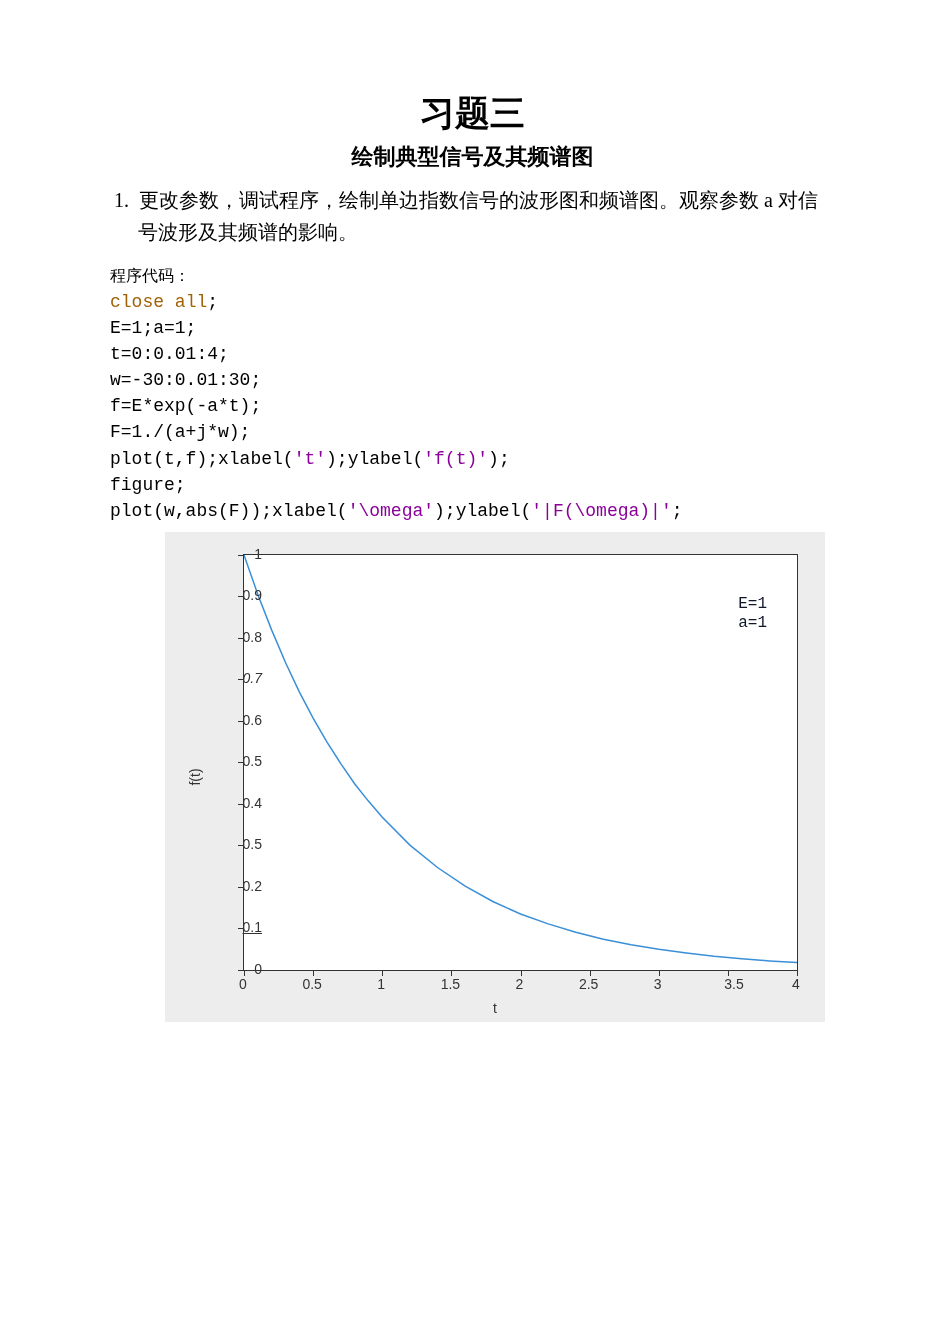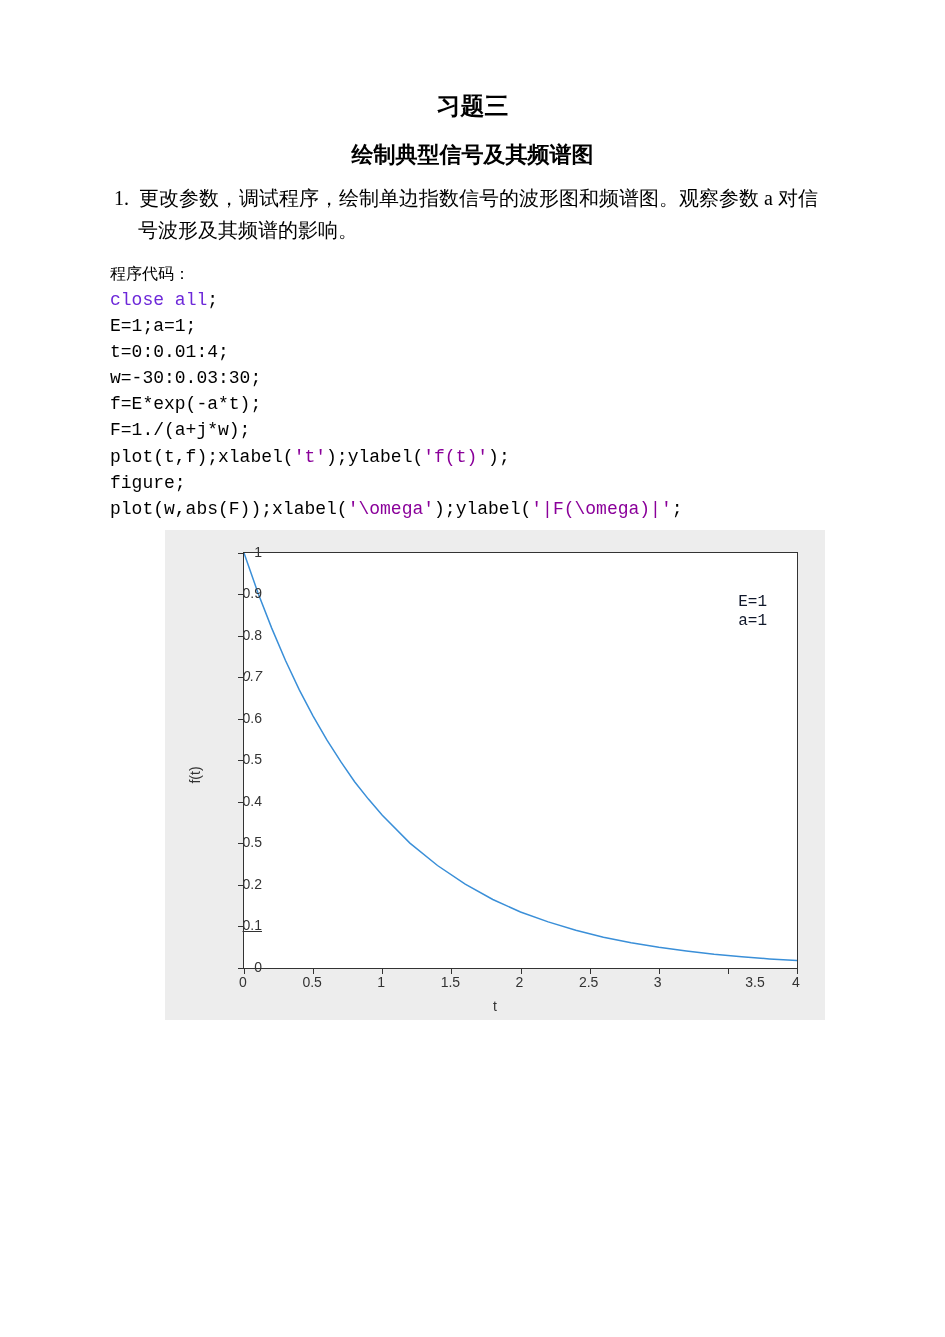--- a/index.html
+++ b/index.html
@@ -8,23 +8,23 @@
     height:1337px;
     background:#fff;
     font-family:"Microsoft YaHei","SimSun",serif;
     color:#000;
     padding:90px 110px 0 110px;
     box-sizing:border-box;
     position:relative;
   }
   .title{
     text-align:center;
-    font-size:24px;
+    font-size:35px;
     font-weight:bold;
-    margin:0 0 18px 0;
+    margin:0 0 5px 0;
   }
   .subtitle{
     text-align:center;
     font-size:22px;
     font-weight:bold;
     margin:0 0 12px 0;
   }
   .problem{
     font-size:20px;
     line-height:1.6;
@@ -36,21 +36,21 @@
     font-size:16px;
     margin:0 0 2px 0;
   }
   .code{
     font-family:"Courier New",monospace;
     font-size:18px;
     line-height:1.45;
     white-space:pre;
     color:#000;
   }
-  .kw{color:#6d28d9;}
+  .kw{color:#a16207;}
   .str{color:#8a009a;}
   .chart-box{
     width:660px;
     height:490px;
     margin:8px 0 0 55px;
     background:#ededed;
     position:relative;
   }
   .plot-area{
     position:absolute;
@@ -79,21 +79,21 @@
   <p class="problem">
     <span>1.</span>
     &nbsp;<span>更改参数，调试程序，绘制单边指数信号的波形图和频谱图。观察参数 a 对信号波形及其频谱的影响。</span>
   </p>
 
   <div class="code-label">程序代码：</div>
 
   <div class="code"><span class="kw">close</span> <span class="kw">all</span><span>;</span>
 <span>E=1;a=1;</span>
 <span>t=0:0.01:4;</span>
-<span>w=-30:0.03:30;</span>
+<span>w=-30:0.01:30;</span>
 <span>f=E*exp(-a*t);</span>
 <span>F=1./(a+j*w);</span>
 <span>plot(t,f);xlabel(</span><span class="str">'t'</span><span>);ylabel(</span><span class="str">'f(t)'</span><span>);</span>
 <span>figure;</span>
 <span>plot(w,abs(F));xlabel(</span><span class="str">'\omega'</span><span>);ylabel(</span><span class="str">'|F(\omega)|'</span><span>;</span></div>
 
   <div class="chart-box">
     <div class="ylabel">f(t)</div>
     <div class="xlabel">t</div>
 
@@ -135,17 +135,17 @@
       <div class="ytick-lbl" style="top: 105px;">0.8</div>
       <div class="ytick-lbl" style="top: 63.5px;">0.9</div>
       <div class="ytick-lbl" style="top: 22px;">1</div>
       <div class="xtick-lbl" style="left: 78px;">0</div>
       <div class="xtick-lbl" style="left: 147.125px;">0.5</div>
       <div class="xtick-lbl" style="left: 216.25px;">1</div>
       <div class="xtick-lbl" style="left: 285.375px;">1.5</div>
       <div class="xtick-lbl" style="left: 354.5px;">2</div>
       <div class="xtick-lbl" style="left: 423.625px;">2.5</div>
       <div class="xtick-lbl" style="left: 492.75px;">3</div>
-      <div class="xtick-lbl" style="left: 590px;">3.5</div>
+      <div class="xtick-lbl" style="left: 569px;">3.5</div>
       <div class="xtick-lbl" style="left: 631px;">4</div>
     </div>
 
 </div>
 
 </body></html>

